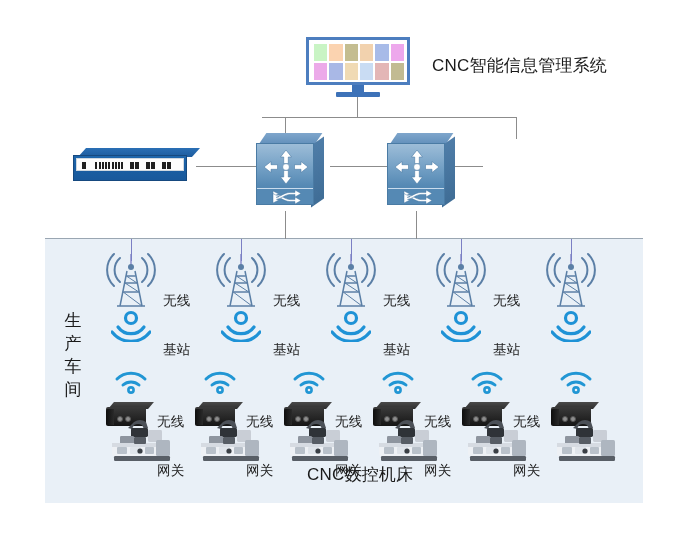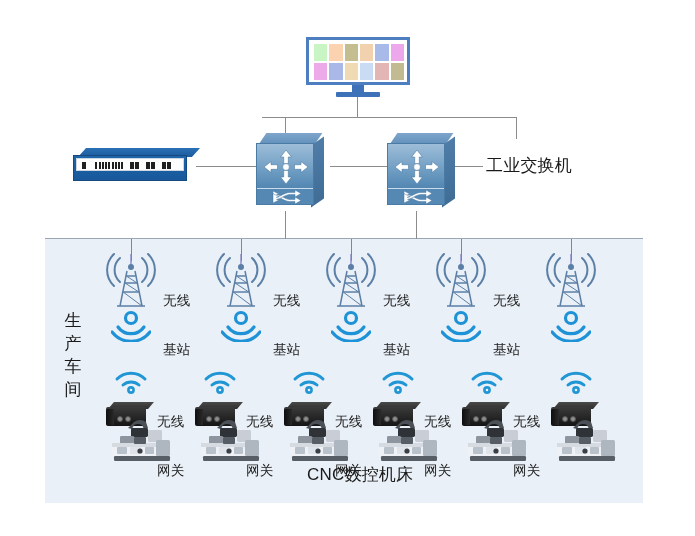--- a/index.html
+++ b/index.html
@@ -153,20 +153,21 @@
           <i style="background:#f0dab4"></i>
         <i style="background:#c9dcf3"></i>
           <i style="background:#e3b6b6"></i>
           <i style="background:#c2bb92"></i>
       </div>
     </div>
     <div class="mon-neck"></div>
     <div class="mon-base"></div>
   </div>
 
+  <div class="lbl" style="left:432px;top:56px;">CNC智能信息管理系统</div>
 
   <div class="abs line-v" style="left:357px;top:97px;height:20px;"></div>
   <div class="abs line-h" style="left:262px;top:117px;width:254px;"></div>
   <div class="abs line-v" style="left:285px;top:117px;height:22px;"></div>
   <div class="abs line-v" style="left:516px;top:117px;height:22px;"></div>
   <div class="abs line-h" style="left:196px;top:166px;width:66px;"></div>
   <div class="abs line-h" style="left:330px;top:166px;width:62px;"></div>
   <div class="abs line-v" style="left:285px;top:211px;height:28px;"></div>
   <div class="abs line-v" style="left:416px;top:211px;height:28px;"></div>
   <div class="abs line-h" style="left:455px;top:166px;width:28px;"></div>
@@ -210,21 +211,20 @@
       </svg>
       <svg class="sw-link" viewBox="0 0 32 14">
         <g fill="#ffffff" stroke="#4a7ba4" stroke-width=".5">
           <path d="M3 1 L9 4 L6.5 4.6 C12 5.5 14 9 20 9.6 L25 9.6 L25 7 L31 10.5 L25 14 L25 11.6 L20 11.6 C13 11 11 7.4 6.2 6.6 L9 7.4 L3 10.4 Z"></path>
           <path d="M3 13 L9 10 L6.5 9.4 C12 8.5 14 5 20 4.4 L25 4.4 L25 7 L31 3.5 L25 0 L25 2.4 L20 2.4 C13 3 11 6.6 6.2 7.4 L9 6.6 L3 3.6 Z"></path>
         </g>
       </svg>
     </div>
   </div>
 
-  <div class="lbl" style="left:486px;top:156px;">工业交换机</div>
 
   <div class="abs" id="wireless-controller">
     <div class="wc-top"></div>
     <div class="wc-body">
       <div class="wc-logo">Ruijie</div>
     </div>
     <div class="wc-face">
       <div class="wc-ports">
         <div class="pbig"></div>
         <div class="pgap"></div>

